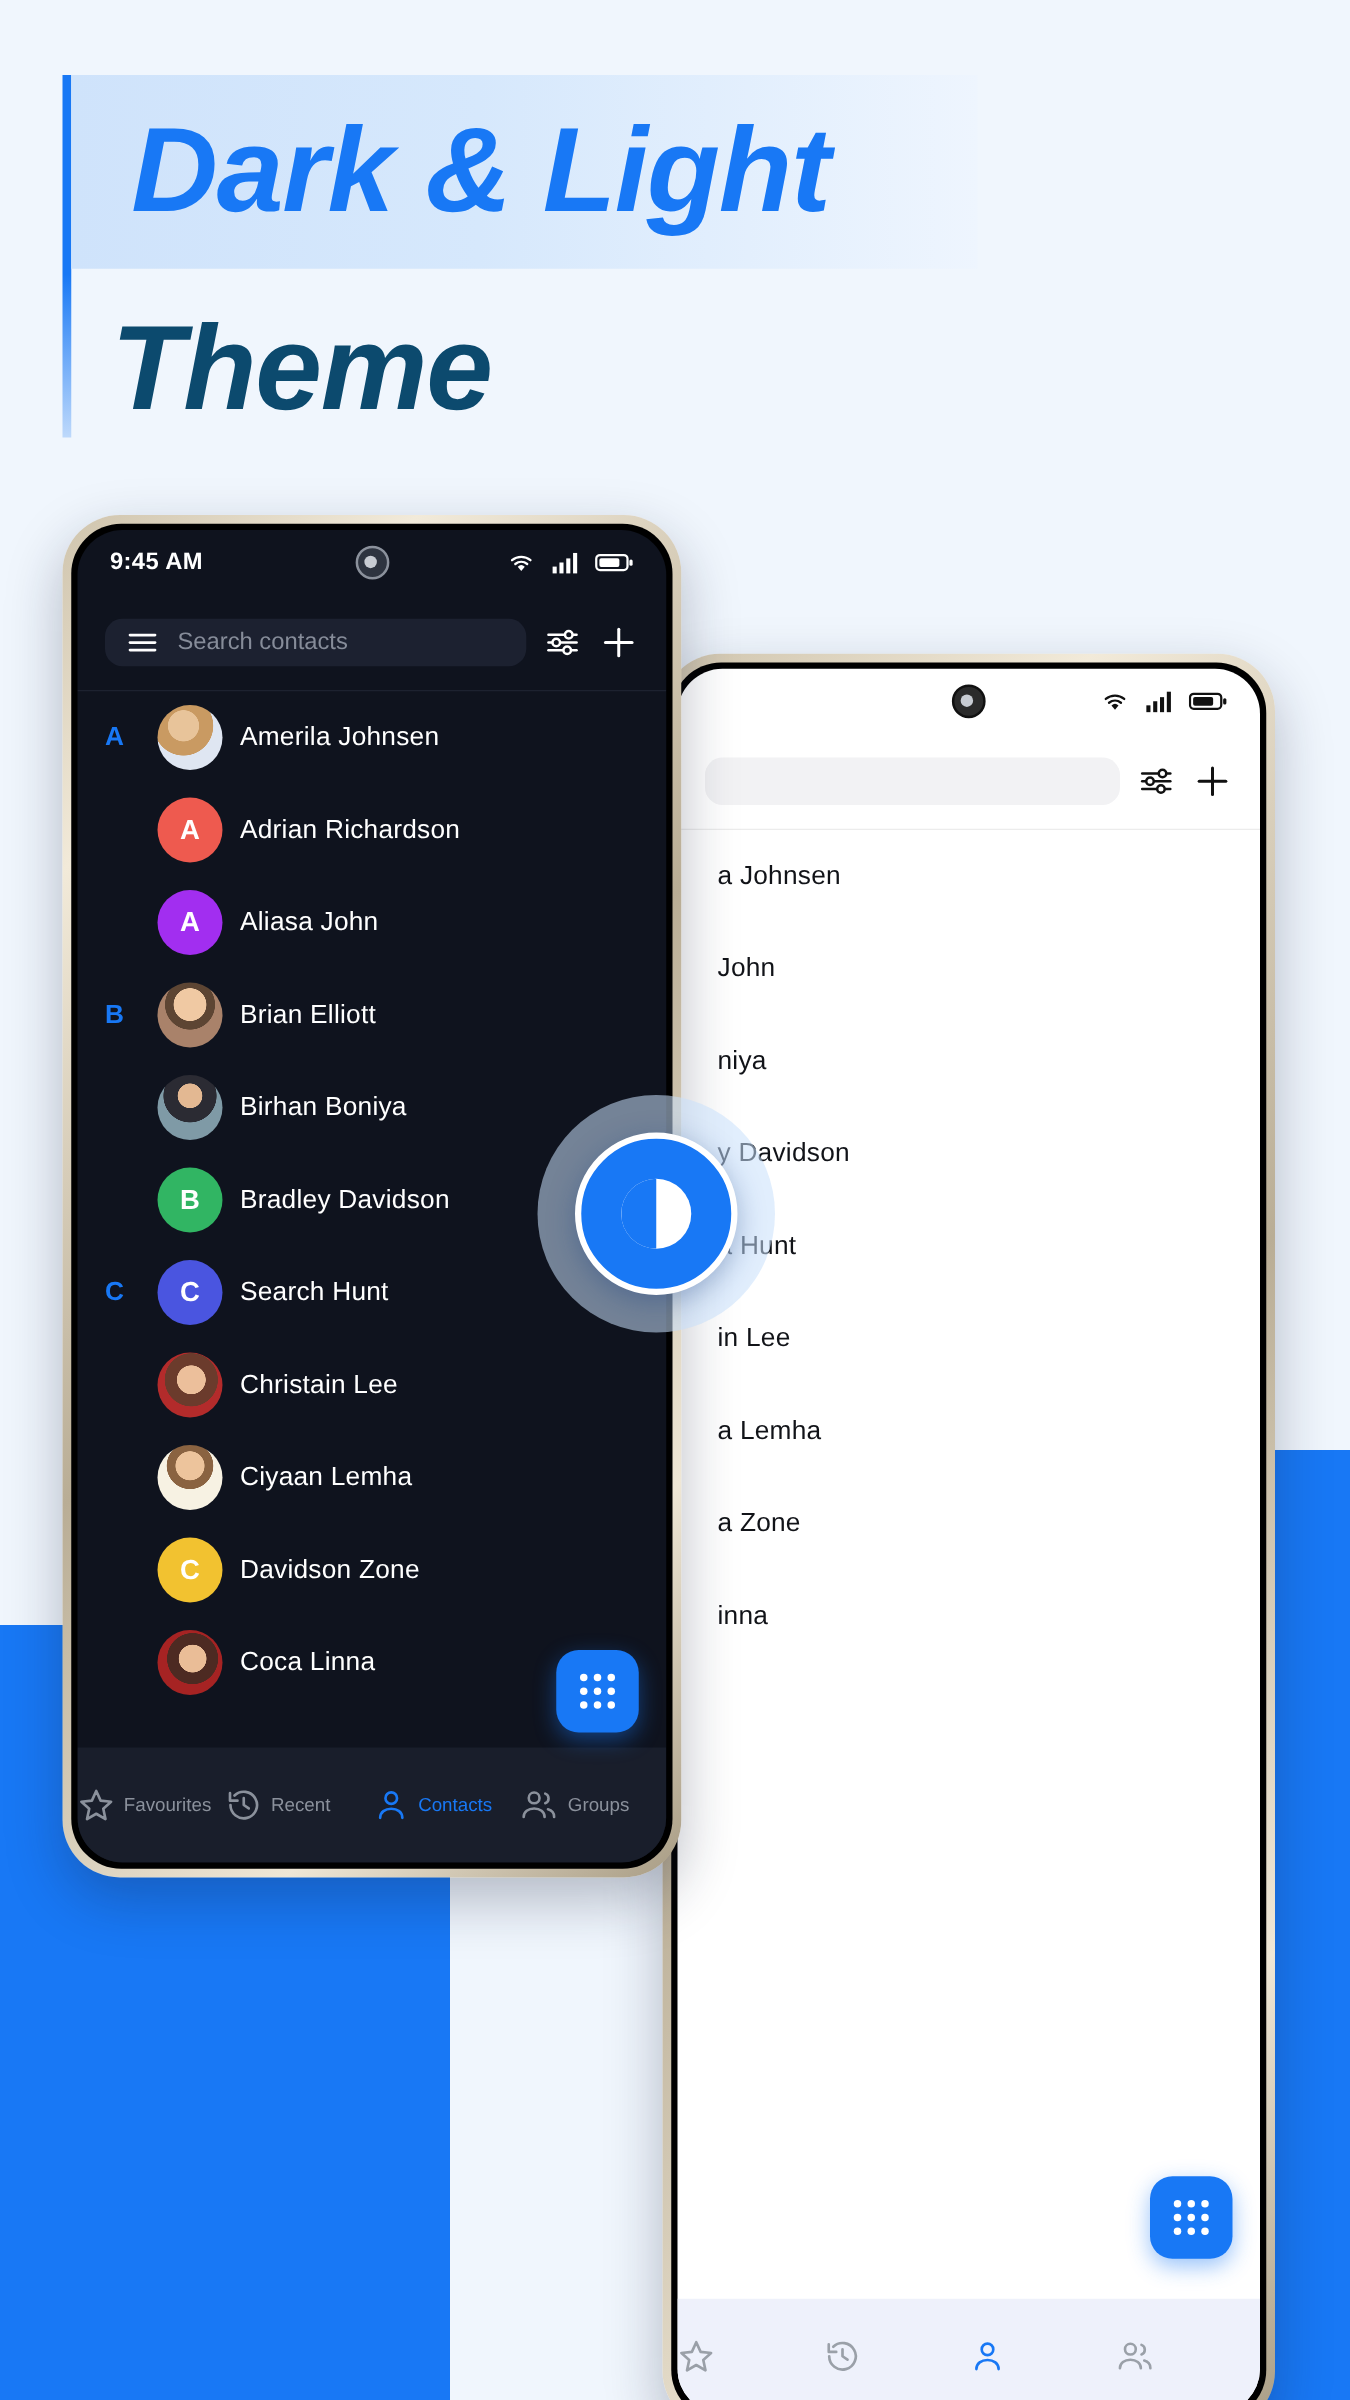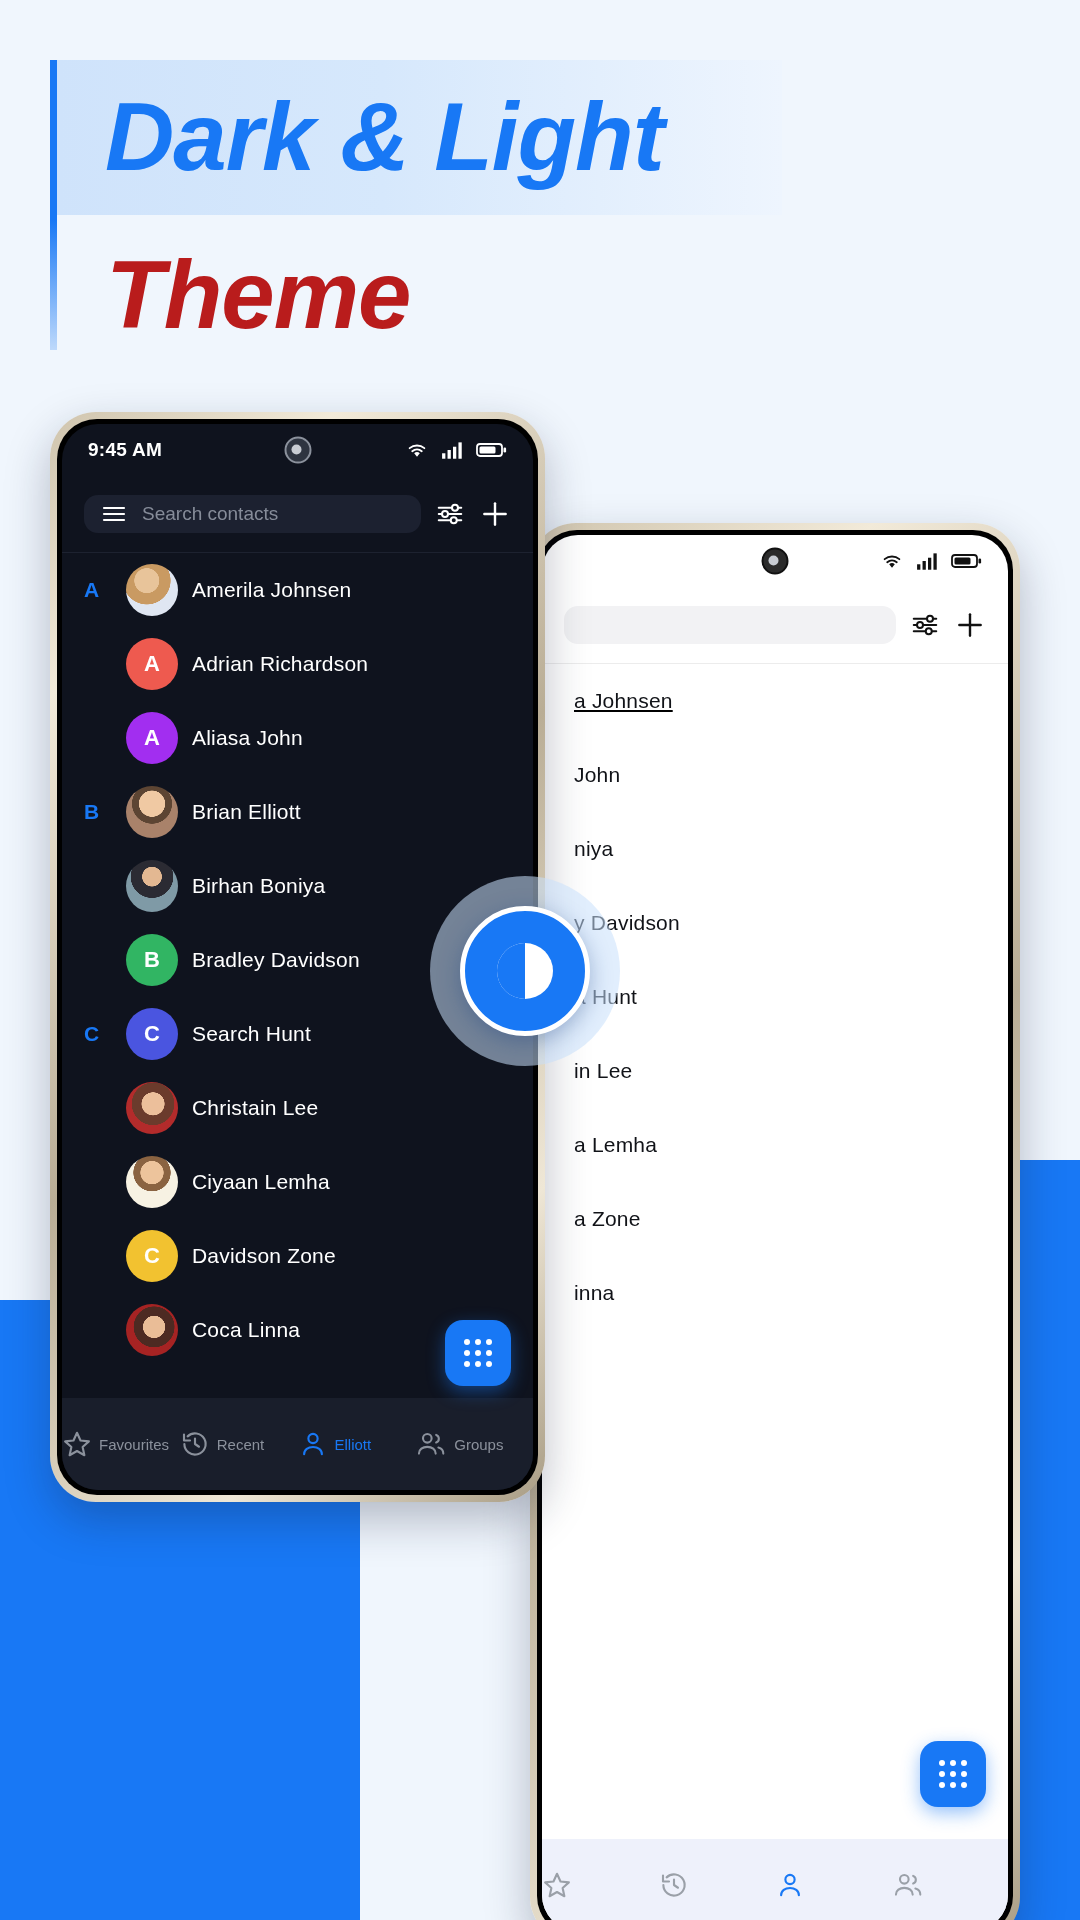--- a/index.html
+++ b/index.html
@@ -37,24 +37,24 @@
     position:absolute; left:7px; top:0; width:725px; height:155px;
     background:linear-gradient(90deg, #cfe3fb 0%, #d6e8fc 45%, #eef5fe 100%);
   }
   .headline-l1 {
     position:absolute; left:55px; top:24px;
     font-size:96px; font-weight:bold; font-style:italic;
     letter-spacing:-1px;
     color:#1878f5; line-height:1.1; white-space:nowrap;
   }
   .headline-l2 {
-    position:absolute; left:56px; top:182px;
+    position:absolute; left:39px; top:182px;
     font-size:96px; font-weight:bold; font-style:italic;
     letter-spacing:-1px;
-    color:#b91c1c; line-height:1.1; white-space:nowrap;
+    color:#0c4a6e; line-height:1.1; white-space:nowrap;
   }
 
   
   .phone {
     position:absolute;
     border-radius:46px;
     background:linear-gradient(135deg,#cfc4ad 0%, #f2ead9 18%, #b9ad95 50%, #efe7d6 80%, #a89c84 100%);
     padding:7px;
     box-shadow:0 18px 45px rgba(20,30,55,.28);
   }
@@ -255,21 +255,21 @@
           <svg width="32" height="32" viewBox="0 0 24 24" stroke="#111" stroke-width="1.8" stroke-linecap="round">
               <line x1="12" y1="4" x2="12" y2="20"></line>
               <line x1="4" y1="12" x2="20" y2="12"></line>
             </svg>
         </div>
       </div>
 
       <div class="divider"></div>
 
       <div class="list" id="light-list">
-          <div class="row" style="height: 74px; padding-left: 32px; text-decoration: underline;">
+          <div class="row" style="height: 74px; padding-left: 32px;">
             <div class="cname" style="margin-left: 0px;">a Johnsen</div>
           </div>
           <div class="row" style="height: 74px; padding-left: 32px;">
             <div class="cname" style="margin-left: 0px;">John</div>
           </div>
           <div class="row" style="height: 74px; padding-left: 32px;">
             <div class="cname" style="margin-left: 0px;">niya</div>
           </div>
           <div class="row" style="height: 74px; padding-left: 32px;">
             <div class="cname" style="margin-left: 0px;">y Davidson</div>
@@ -503,21 +503,21 @@
             </span>
             <span class="navlabel">Recent</span>
           </div>
           <div class="navitem active">
             <span>
               <svg width="30" height="30" viewBox="0 0 24 24" fill="none" stroke="#1878f5" stroke-width="1.7" stroke-linecap="round" stroke-linejoin="round">
                 <circle cx="12" cy="7.6" r="3.7"></circle>
                 <path d="M4.9 20.2c0-3.6 3.2-5.8 7.1-5.8s7.1 2.2 7.1 5.8"></path>
               </svg>
             </span>
-            <span class="navlabel">Elliott</span>
+            <span class="navlabel">Contacts</span>
           </div>
           <div class="navitem">
             <span>
               <svg width="32" height="30" viewBox="0 0 26 24" fill="none" stroke="#8b919c" stroke-width="1.7" stroke-linecap="round" stroke-linejoin="round">
                 <circle cx="10" cy="7.4" r="3.5"></circle>
                 <path d="M3.2 19.8c0-3.4 3-5.5 6.8-5.5s6.8 2.1 6.8 5.5"></path>
                 <path d="M17.2 4.6a3.3 3.3 0 0 1 0 6.2"></path>
                 <path d="M19 14.8c2.4.6 4 2.3 4 5"></path>
               </svg>
             </span>

